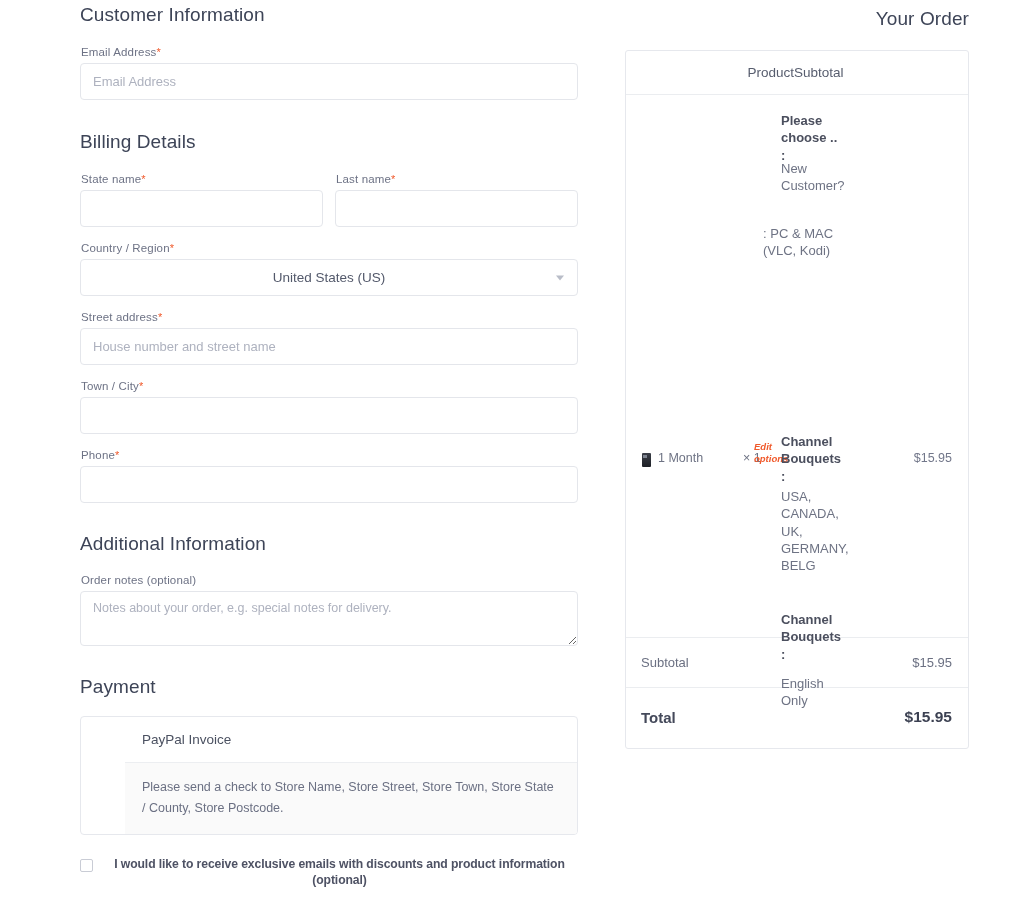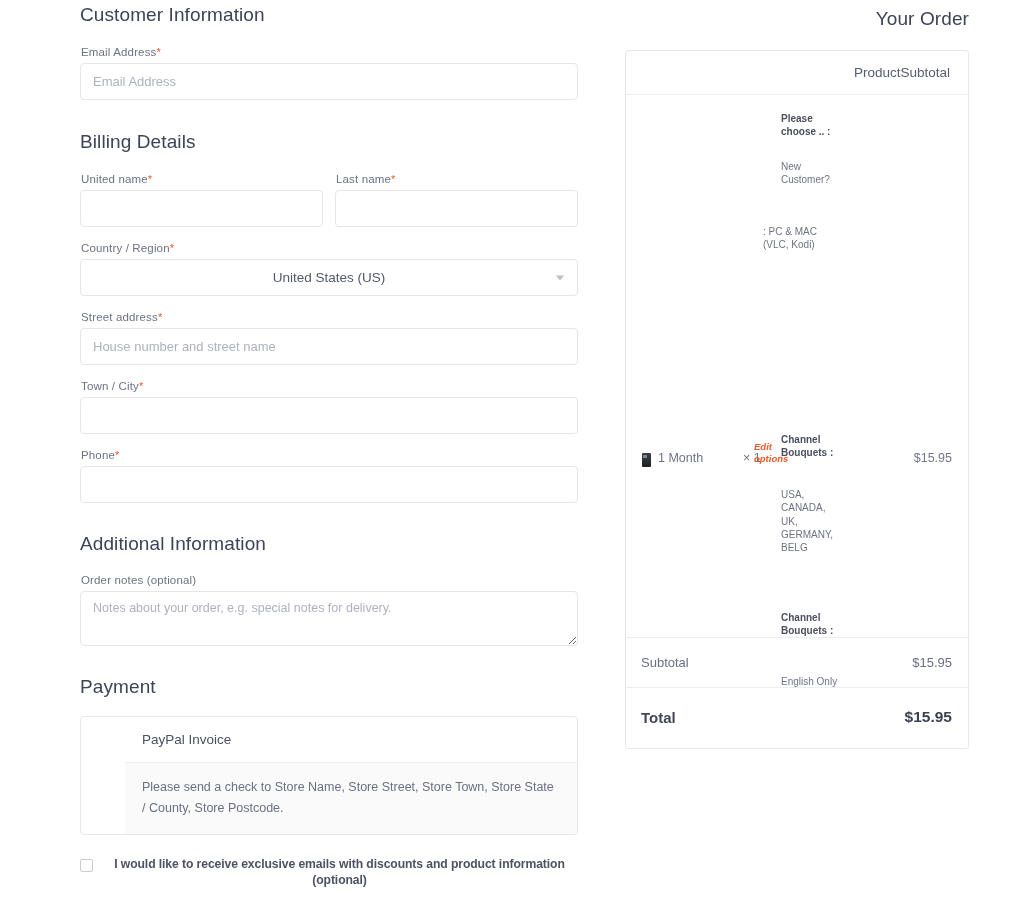--- a/index.html
+++ b/index.html
@@ -132,37 +132,37 @@
     left: 625px; top: 0;
     width: 344px;
   }
   .order-box {
     border: 1px solid #e6e8ed;
     border-radius: 3px;
     background: #fff;
   }
   .order-head {
     display: flex;
-    justify-content: flex-end;
+    justify-content: center;
     padding: 14px 18px 14px 15px;
     border-bottom: 1px solid #ebedf0;
     font-size: 13.5px;
     color: #575d6e;
   }
   .order-items {
     padding: 0;
     border-bottom: 1px solid #ebedf0;
     position: relative;
     height: 543px;
   }
   .meta-col {
     position: absolute;
     left: 155px;
     width: 62px;
-    font-size: 10px;
+    font-size: 13px;
     line-height: 1.33;
     color: #6e7384;
   }
   .meta-strong { font-weight: bold; color: #4b4f5e; }
   .cart-row {
     position: absolute;
     top: 353px; left: 0;
     width: 100%;
     display: flex;
     align-items: flex-start;
@@ -244,21 +244,21 @@
       </div>
     </div>
 
     <div style="margin-top:31px;">
       <h2 class="section-title">Billing Details</h2>
       <div style="height:20px;"></div>
 
       <div class="row2">
         <div>
           <div class="label">
-            <span>United name</span><span class="req">*</span>
+            <span>State name</span><span class="req">*</span>
           </div>
           <div class="field half">
             <span></span>
           </div>
         </div>
         <div>
           <div class="label">
             <span>Last name</span><span class="req">*</span>
           </div>
           <div class="field half">

